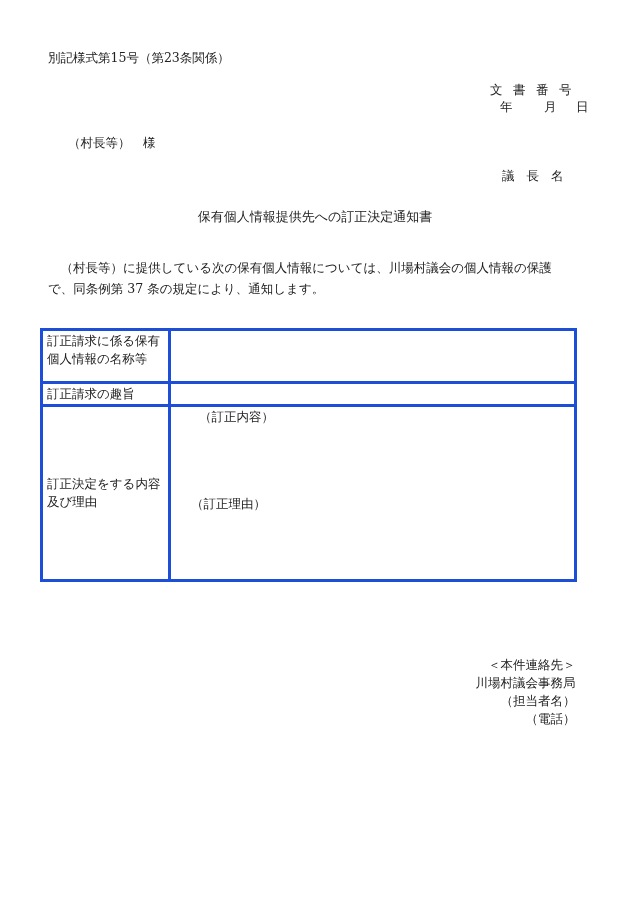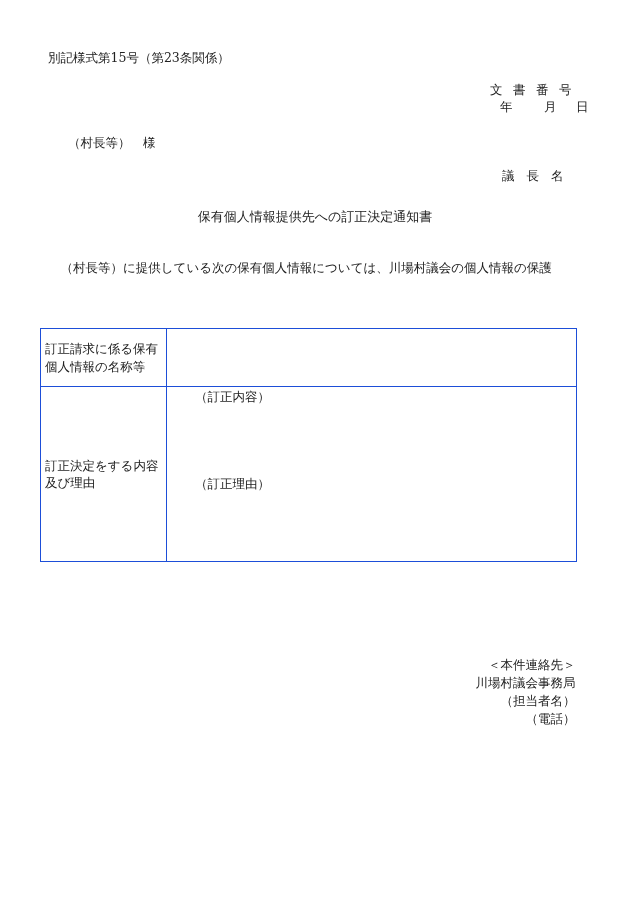--- a/index.html
+++ b/index.html
@@ -16,21 +16,21 @@
   .addressee { left: 68px; top: 135px; }
   .chair { left: 502px; top: 168px; letter-spacing: 12px; }
   .title { left: 0; width: 630px; top: 208px; text-align: center; font-size: 13px; }
   .body-text { left: 48px; top: 258px; width: 540px; line-height: 20.5px; white-space: normal; }
   .body-text p { margin: 0; }
   table.main {
     position: absolute; left: 40px; top: 328px; width: 537px;
     border-collapse: collapse; table-layout: fixed;
   }
   table.main td {
-    border: 1px solid #1d4ed8; vertical-align: top; padding: 11px 4px;
+    border: 3px solid #1d4ed8; vertical-align: top; padding: 1px 4px;
     line-height: 17.5px; font-size: 12.5px;
   }
   td.label { width: 117px; }
   td.val { padding-left: 28px; }
   .contact { left: 474px; top: 656px; line-height: 18px; }
   .contact div { white-space: nowrap; text-align: right; }
   .c-head { padding-left: 14px; }
 </style>
 </head>
 <body>
@@ -40,33 +40,38 @@
 <div class="abs date">
   <span style="width:40px">年</span><span style="width:32px;margin-left:4px">月</span><span>日</span>
 </div>
 <div class="abs addressee">（村長等）　様</div>
 <div class="abs chair">議長名</div>
 
 <div class="abs title">保有個人情報提供先への訂正決定通知書</div>
 
 <div class="abs body-text">
   <p>　（村長等）に提供している次の保有個人情報については、川場村議会の個人情報の保護</p>
+  <p>で、同条例第 37 条の規定により、通知します。</p>
 </div>
 
 <table class="main">
   <tbody>
       <tr style="height:53px">
     <td class="label">訂正請求に係る保有個人情報の名称等</td>
     <td class="val"></td>
   </tr>
+  <tr style="height:17px">
+    <td class="label">訂正請求の趣旨</td>
+    <td class="val"></td>
+  </tr>
   <tr style="height:175px">
     <td class="label" style="vertical-align:middle">訂正決定をする内容及び理由</td>
     <td class="val" style="position:relative">
       <div style="position:absolute;top:1px;left:28px">（訂正内容）</div>
-      <div style="position:absolute;top:88px;left:28px">（訂正理由）</div>
+      <div style="position:absolute;top:88px;left:20px">（訂正理由）</div>
     </td>
   </tr>
 </tbody>
   </table>
 
 <div class="abs contact">
   <div class="c-head">＜本件連絡先＞</div>
   <div>川場村議会事務局</div>
   <div>（担当者名）</div>
   <div>（電話）</div>

